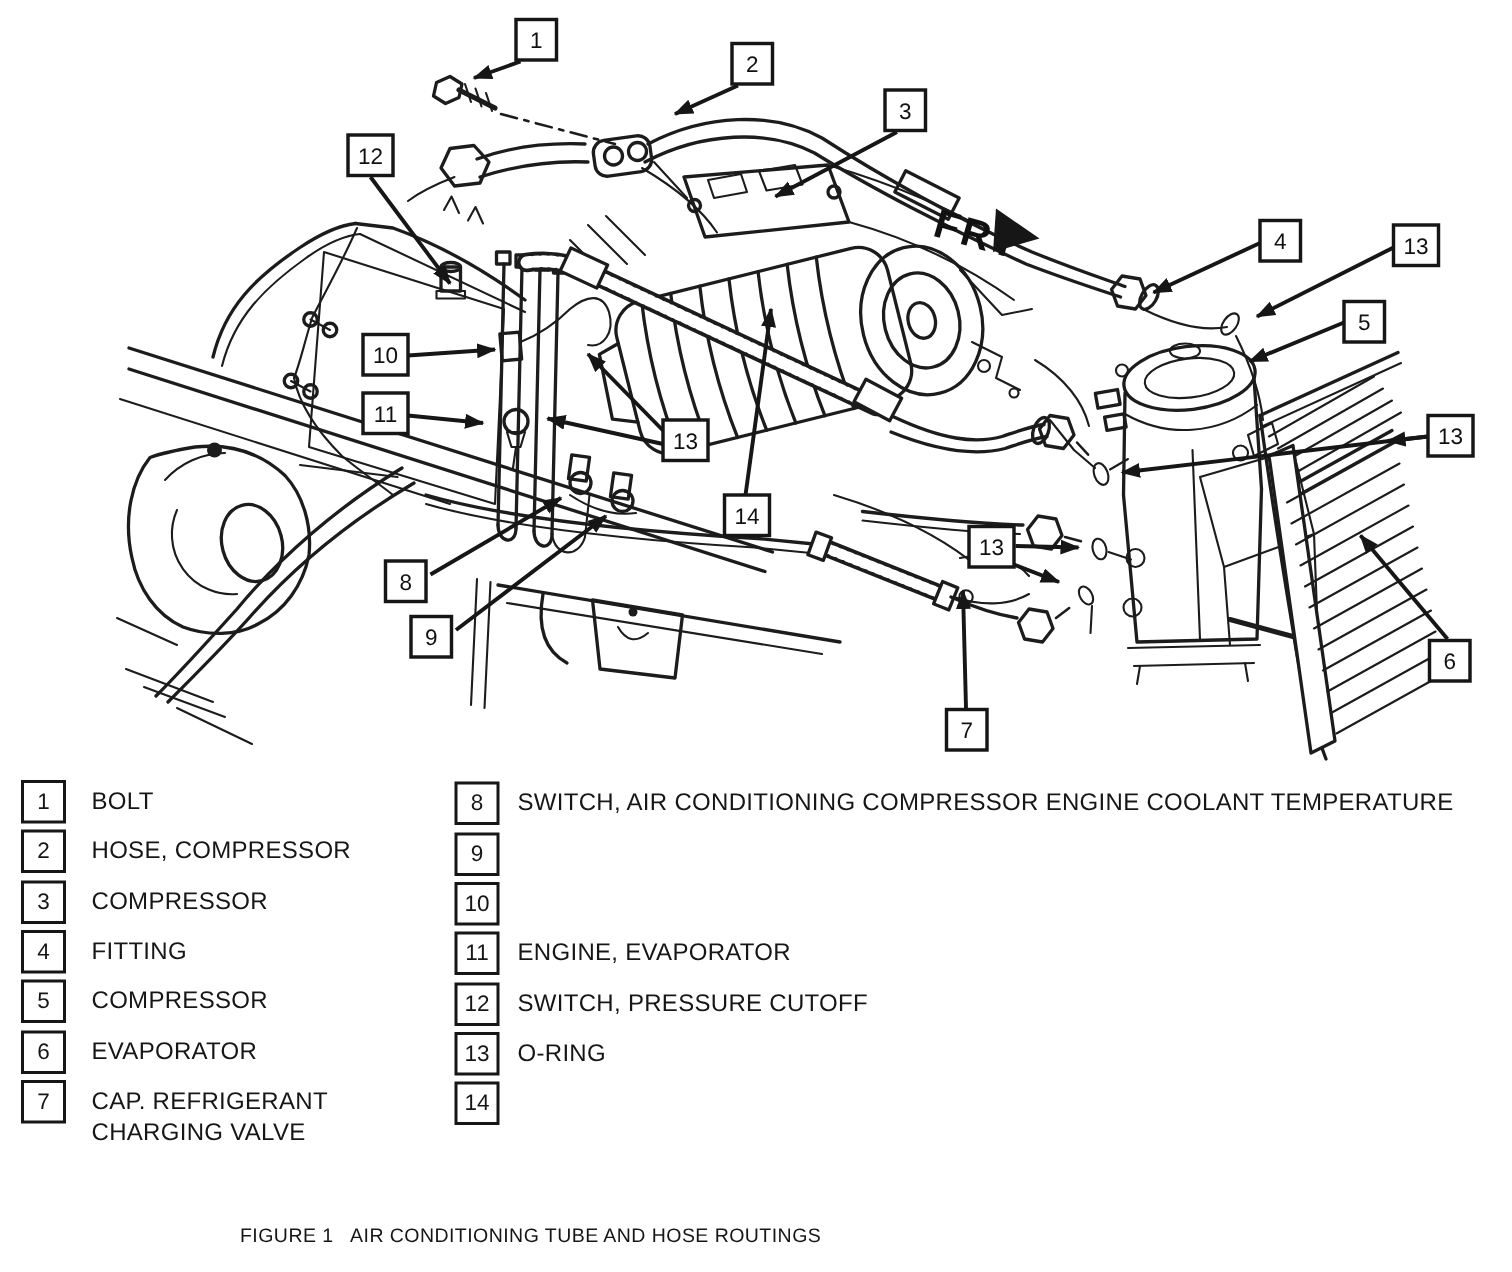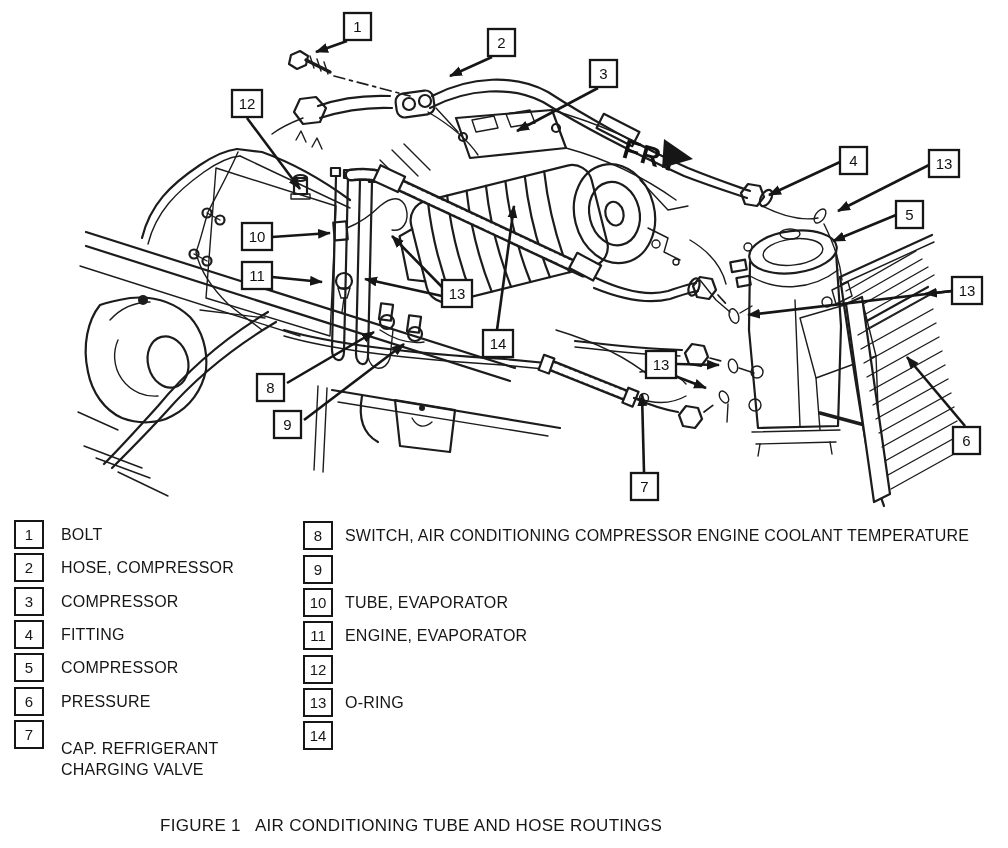--- a/index.html
+++ b/index.html
@@ -23,22 +23,22 @@
   .callout rect{fill:#ffffff;stroke:#161616;stroke-width:2.3;}
   .callout text{font-family:"Liberation Sans", sans-serif;font-size:15px;fill:#111;text-anchor:middle;}
   .frt-text{font-family:"Liberation Sans", sans-serif;font-size:27px;font-weight:700;fill:#111;letter-spacing:2px;}
   
   .lrow{position:absolute;display:flex;align-items:flex-start;}
   .nbox{display:flex;align-items:center;justify-content:center;width:26px;height:25px;
         border:2px solid #161616;background:#fff;font-size:15px;flex:0 0 auto;}
   .ltxt{padding:4px 0 0 0;font-size:16px;letter-spacing:.2px;line-height:21px;white-space:nowrap;}
   .lrow.left .ltxt{margin-left:17px;}
   .lrow.right .ltxt{margin-left:12px;text-align:center;}
-  .lrow.wrap2 .ltxt{white-space:normal;width:190px;margin-top:14px;}
-  .caption{position:absolute;left:160px;top:816px;font-size:17px;letter-spacing:.3px;white-space:pre;}
+  .lrow.wrap2 .ltxt{white-space:normal;width:190px;}
+  .caption{position:absolute;left:160px;top:816px;font-size:13px;letter-spacing:.3px;white-space:pre;}
 </style>
 </head>
 <body>
 
 <div class="page">
 
   <div class="diagram">
     <svg width="1008" height="515" viewBox="0 0 1008 515">
       <defs>
         <marker id="arw" markerUnits="userSpaceOnUse" markerWidth="15" markerHeight="12" refX="12" refY="5" orient="auto">
@@ -380,44 +380,44 @@
     <div class="lrow left" style="left:14px;top:620px;">
       <span class="nbox">4</span>
       <span class="ltxt">FITTING</span>
       </div>
     <div class="lrow left" style="left:14px;top:653px;">
       <span class="nbox">5</span>
       <span class="ltxt">COMPRESSOR</span>
       </div>
     <div class="lrow left" style="left:14px;top:687px;">
       <span class="nbox">6</span>
-      <span class="ltxt">PRESSURE</span>
+      <span class="ltxt">EVAPORATOR</span>
       </div>
     <div class="lrow left wrap2" style="left:14px;top:720px;">
       <span class="nbox">7</span>
       <span class="ltxt">CAP. REFRIGERANT CHARGING VALVE</span>
       </div>
 
     <div class="lrow right" style="left:303px;top:521px;">
       <span class="nbox">8</span>
       <span class="ltxt">SWITCH, AIR CONDITIONING COMPRESSOR ENGINE COOLANT TEMPERATURE</span>
       </div>
     <div class="lrow right" style="left:303px;top:555px;">
       <span class="nbox">9</span>
       </div>
     <div class="lrow right" style="left:303px;top:588px;">
       <span class="nbox">10</span>
-      <span class="ltxt">TUBE, EVAPORATOR</span>
       </div>
     <div class="lrow right" style="left:303px;top:621px;">
       <span class="nbox">11</span>
       <span class="ltxt">ENGINE, EVAPORATOR</span>
       </div>
     <div class="lrow right" style="left:303px;top:655px;">
       <span class="nbox">12</span>
+      <span class="ltxt">SWITCH, PRESSURE CUTOFF</span>
       </div>
     <div class="lrow right" style="left:303px;top:688px;">
       <span class="nbox">13</span>
       <span class="ltxt">O-RING</span>
       </div>
     <div class="lrow right" style="left:303px;top:721px;">
       <span class="nbox">14</span>
       </div>
   </div>
 

